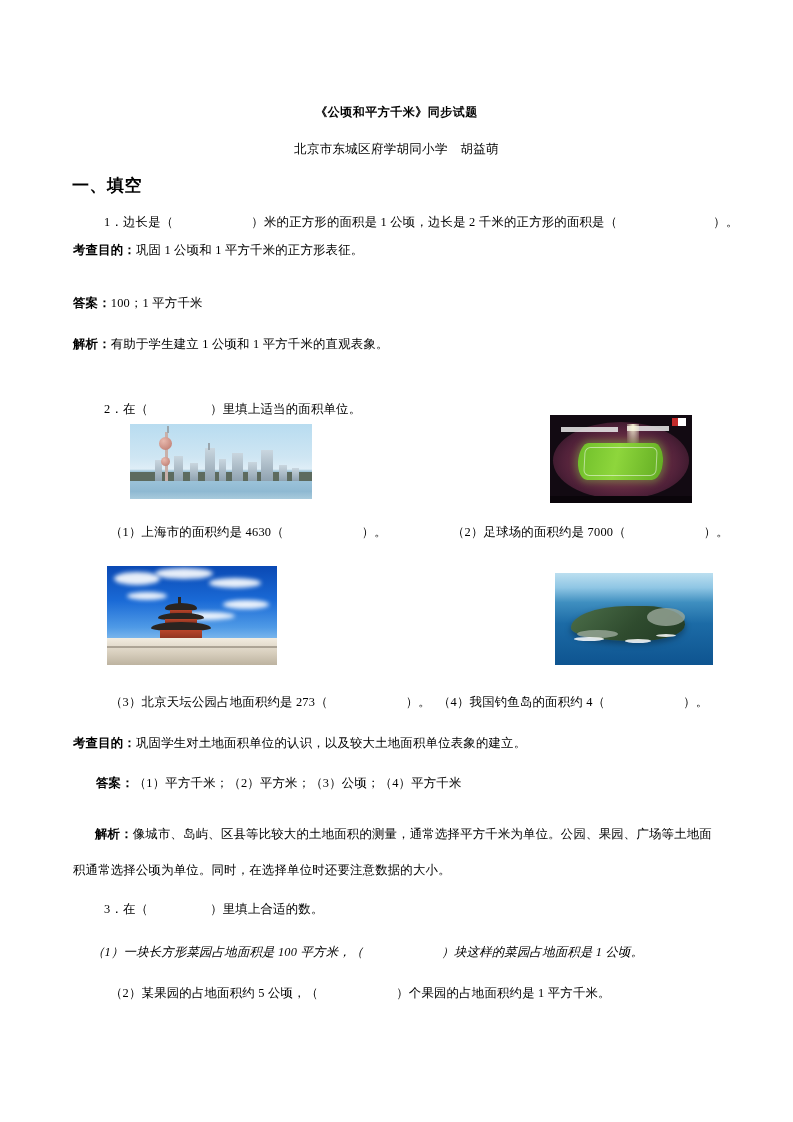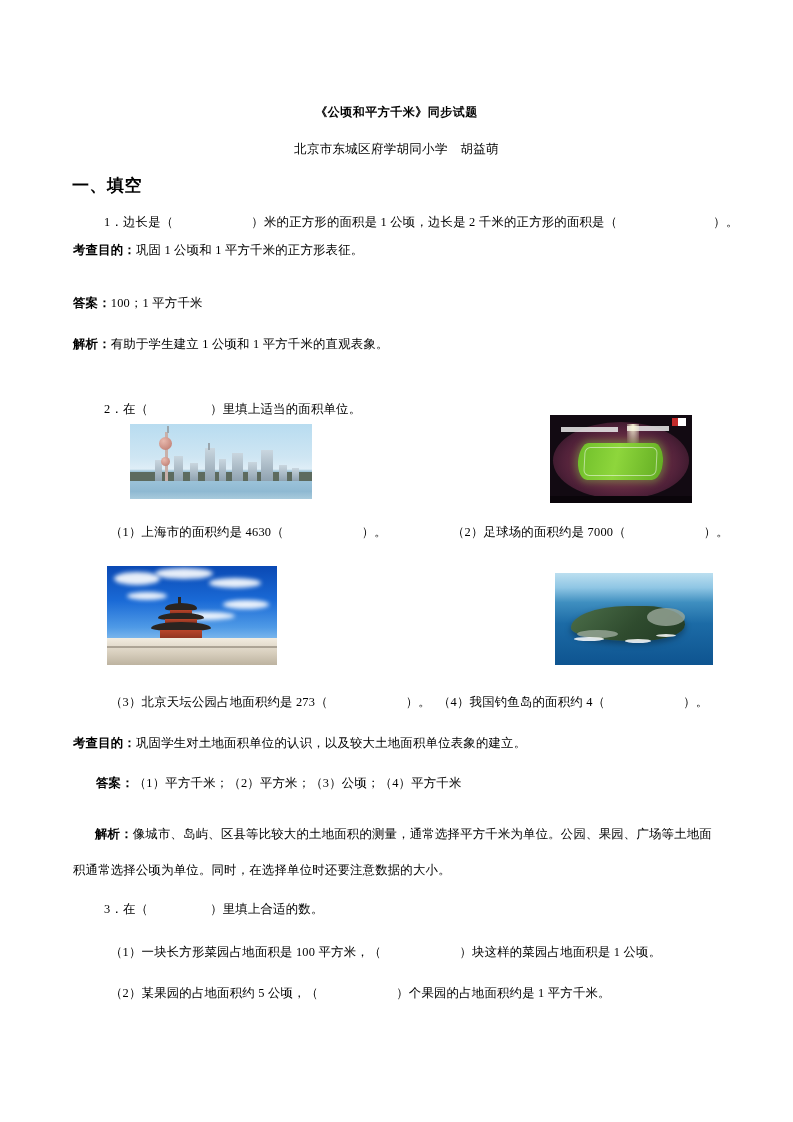--- a/index.html
+++ b/index.html
@@ -317,21 +317,21 @@
     </div>
 
     <div class="line wrap" style="left:73px; top:816px; width:650px; text-indent:22px; line-height:36px;">
       <span class="lbl">解析：</span><span>像城市、岛屿、区县等比较大的土地面积的测量，通常选择平方千米为单位。公园、果园、广场等土地面积通常选择公顷为单位。同时，在选择单位时还要注意数据的大小。</span>
     </div>
 
     <div class="line" style="left:104px; top:901px;">
       <span>3．在（</span><span class="blank b-md"></span><span>）里填上合适的数。</span>
     </div>
 
-    <div class="line" style="left:110px; top:944px;">
+    <div class="line" style="left:92px; top:944px;font-style:italic;">
       <span>（1）一块长方形菜园占地面积是 100 平方米，（</span><span class="blank b-lg"></span><span>）块这样的菜园占地面积是 1 公顷。</span>
     </div>
 
     <div class="line" style="left:110px; top:985px;">
       <span>（2）某果园的占地面积约 5 公顷，（</span><span class="blank b-lg"></span><span>）个果园的占地面积约是 1 平方千米。</span>
     </div>
 
   </div>
 </div>
 

